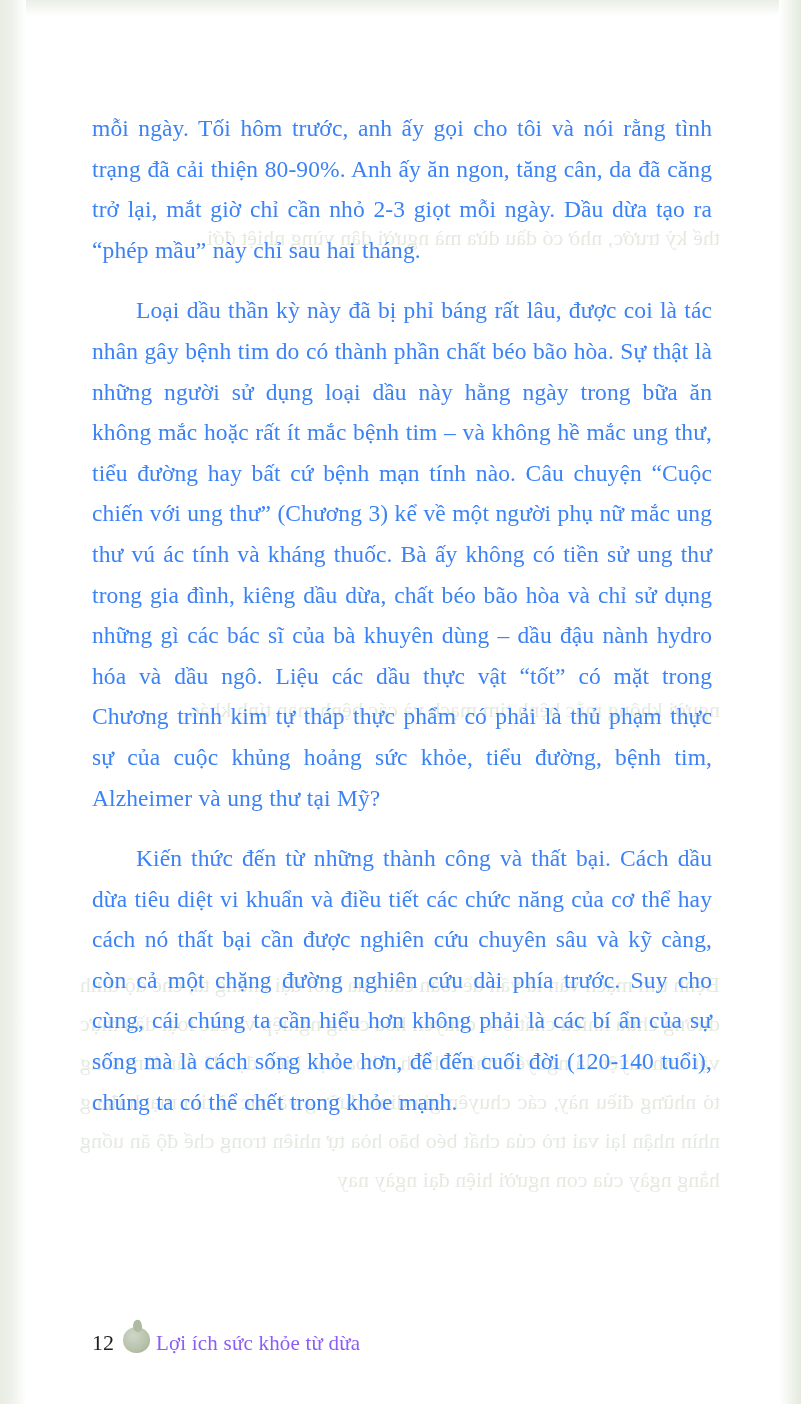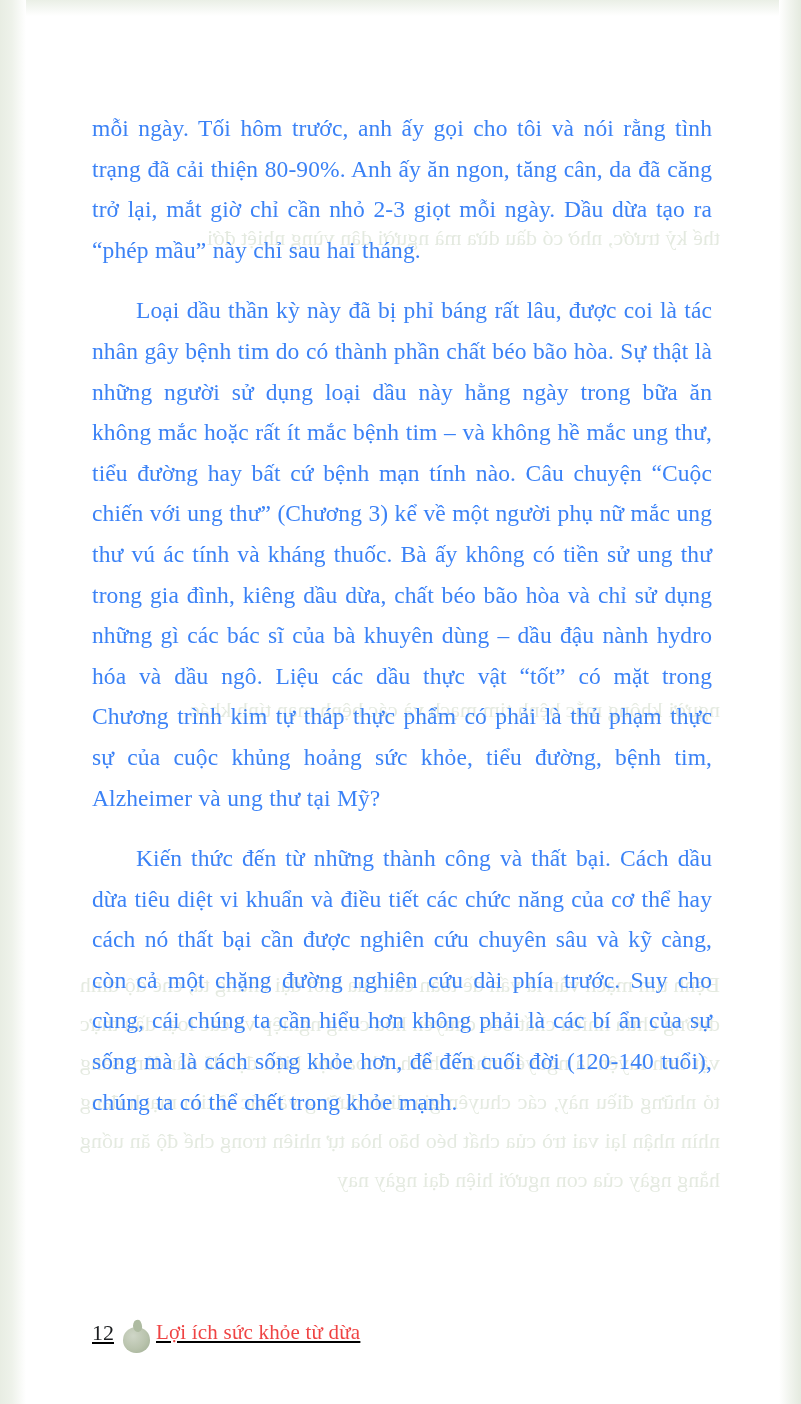--- a/index.html
+++ b/index.html
@@ -86,22 +86,21 @@
   #ghost-top { top: 218px; }
   #ghost-mid { top: 690px; }
   #ghost-bottom { top: 965px; width: 640px; left: 80px; }
 
   
   .footer {
     position: absolute;
     left: 92px;
     bottom: 48px;
     display: flex;
-    align-items: flex-start;
-    text-decoration: underline;
+    align-items: flex-end;
   }
   .page-number {
     font-size: 22px;
     color: #1b1d1f;
     font-family: "Liberation Serif", serif;
     min-width: 26px;
   }
   .footer-icon {
     width: 38px;
     height: 36px;
@@ -118,21 +117,21 @@
   .footer-icon .leaf {
     position: absolute;
     left: 15px; top: 0px;
     width: 9px; height: 12px;
     background: #aebba1;
     border-radius: 60% 40% 55% 45%;
     transform: rotate(-18deg);
   }
   .footer-title {
     font-size: 21px;
-    color: #ef4444;
+    color: #8b5cf6;
     font-family: "Liberation Serif", serif;
     letter-spacing: 0.2px;
   }
 </style>
 </head>
 <body>
 
 <div class="page">
 
   <div class="edge-top"></div>

